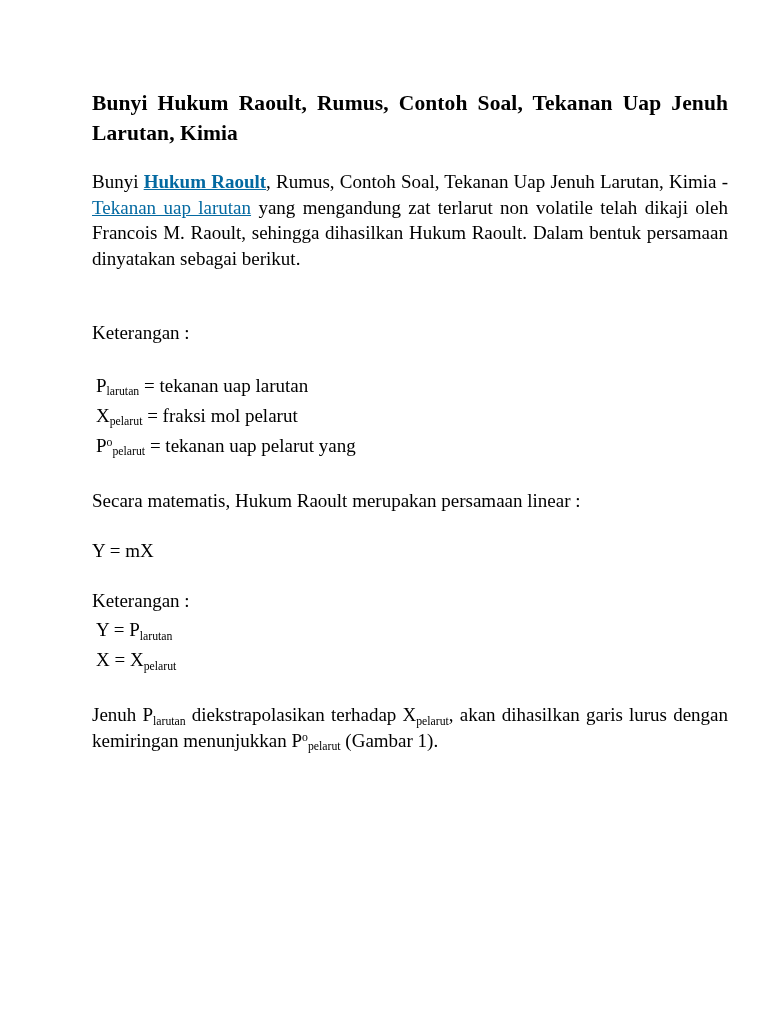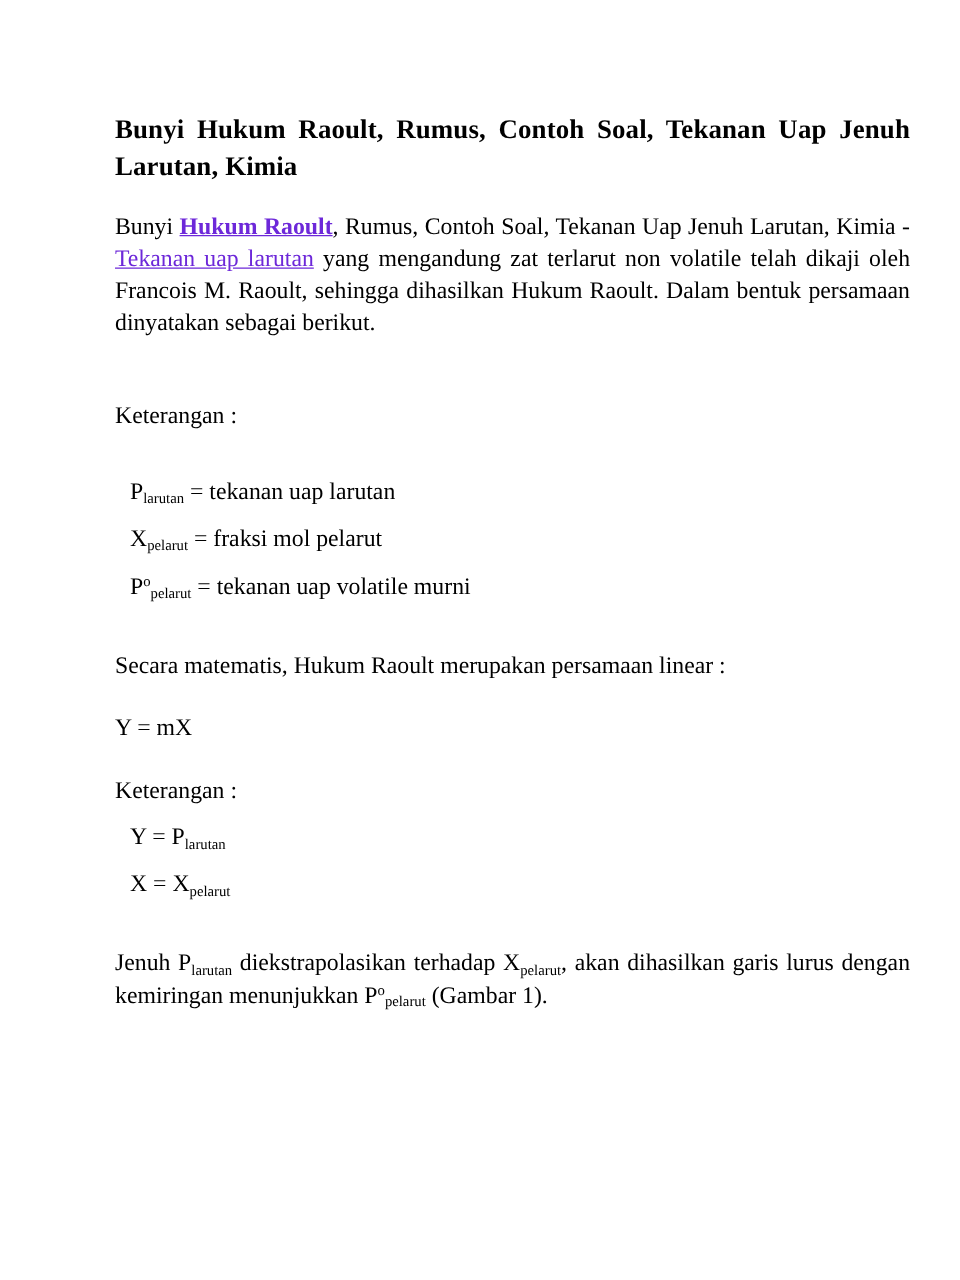--- a/index.html
+++ b/index.html
@@ -45,25 +45,25 @@
     font-size: 19px;
     line-height: 25.5px;
     text-align: left;
     margin: 0;
     white-space: nowrap;
   }
   .defline {
     font-size: 19px;
     line-height: 26px;
     text-align: left;
-    margin: 12px;
+    margin: 4px;
     white-space: nowrap;
   }
   a.doclink {
-    color: #6d28d9;
+    color: #0369a1;
     text-decoration: underline;
   }
   a.doclink.bold {
     font-weight: bold;
   }
   sub {
     font-size: 0.62em;
     line-height: 0;
     vertical-align: baseline;
     position: relative;
@@ -93,21 +93,21 @@
 
 
   <div class="gap-md"></div>
 
   <p class="line">Keterangan :</p>
 
   <div class="gap-sm"></div>
 
   <p class="defline"><span>P</span><sup></sup><sub>larutan</sub><span> = tekanan uap larutan</span></p>
   <p class="defline"><span>X</span><sup></sup><sub>pelarut</sub><span> = fraksi mol pelarut</span></p>
-  <p class="defline"><span>P</span><sup>o</sup><sub>pelarut</sub><span> = tekanan uap volatile murni</span></p>
+  <p class="defline"><span>P</span><sup>o</sup><sub>pelarut</sub><span> = tekanan uap pelarut yang</span></p>
 
   <div class="gap-lg"></div>
 
   <p class="para">Secara matematis, Hukum Raoult merupakan persamaan linear :</p>
 
   <div class="gap-lg"></div>
 
   <p class="line">Y = mX</p>
 
   <div class="gap-md"></div>

